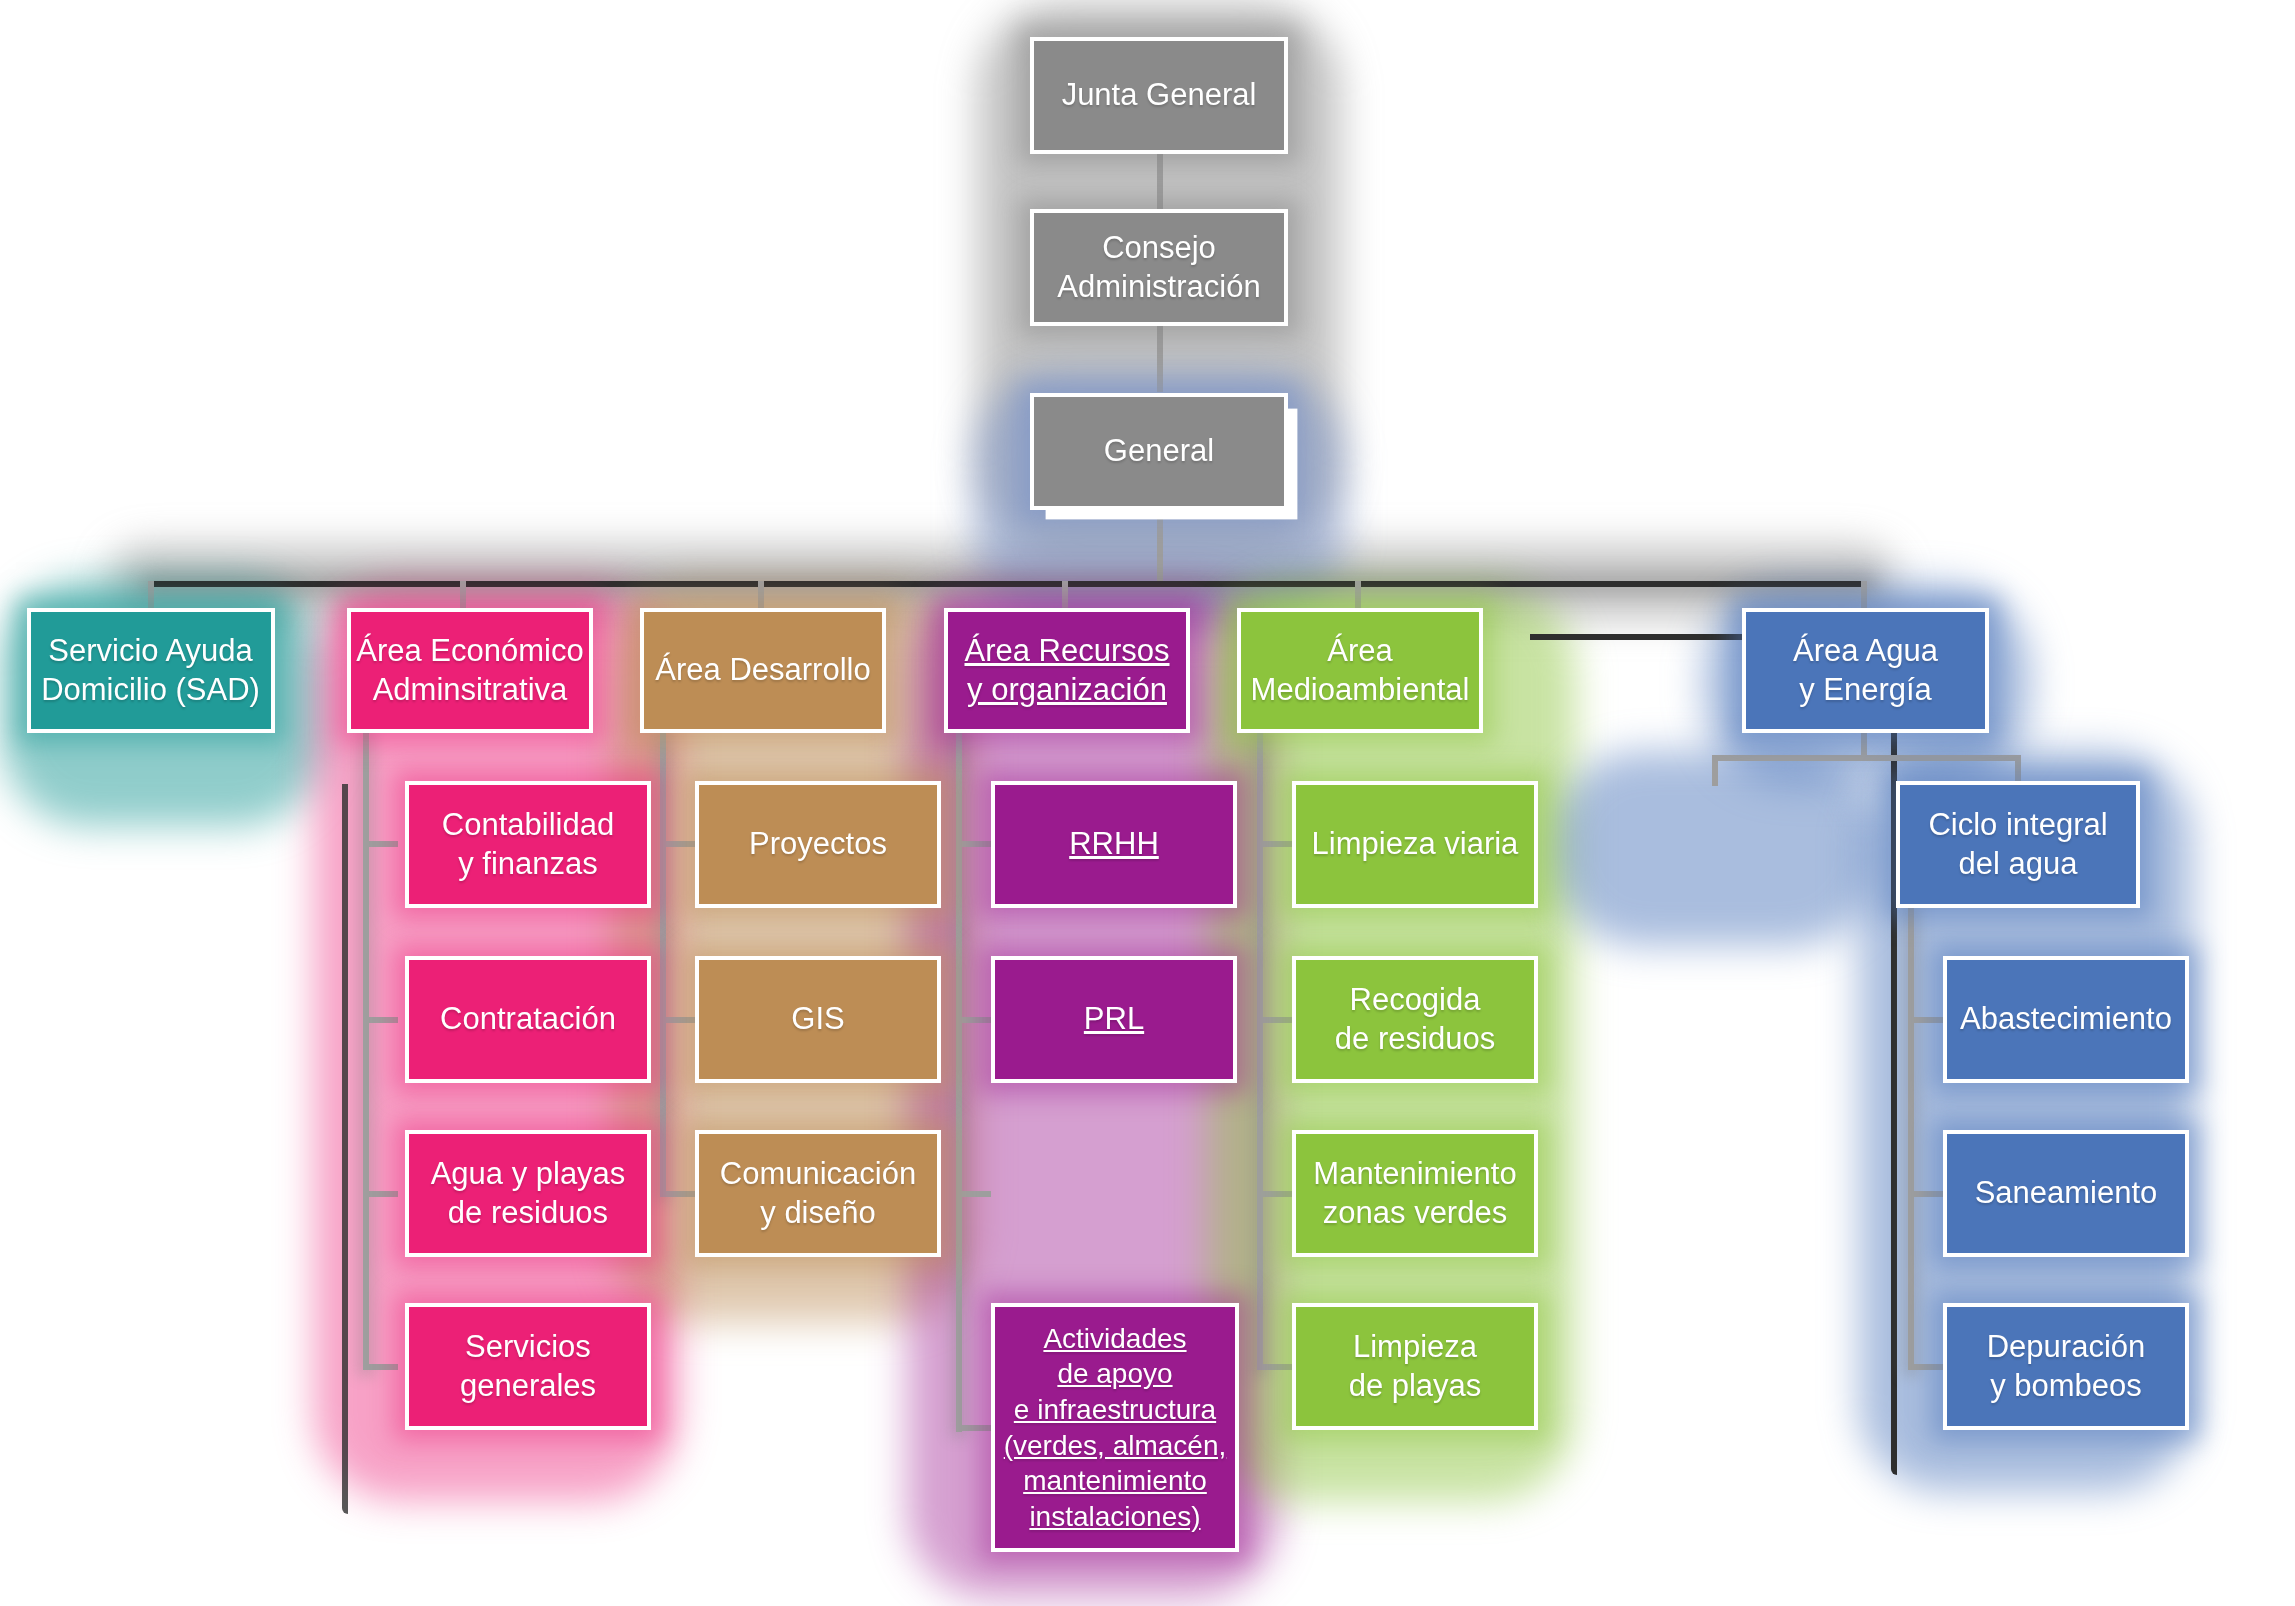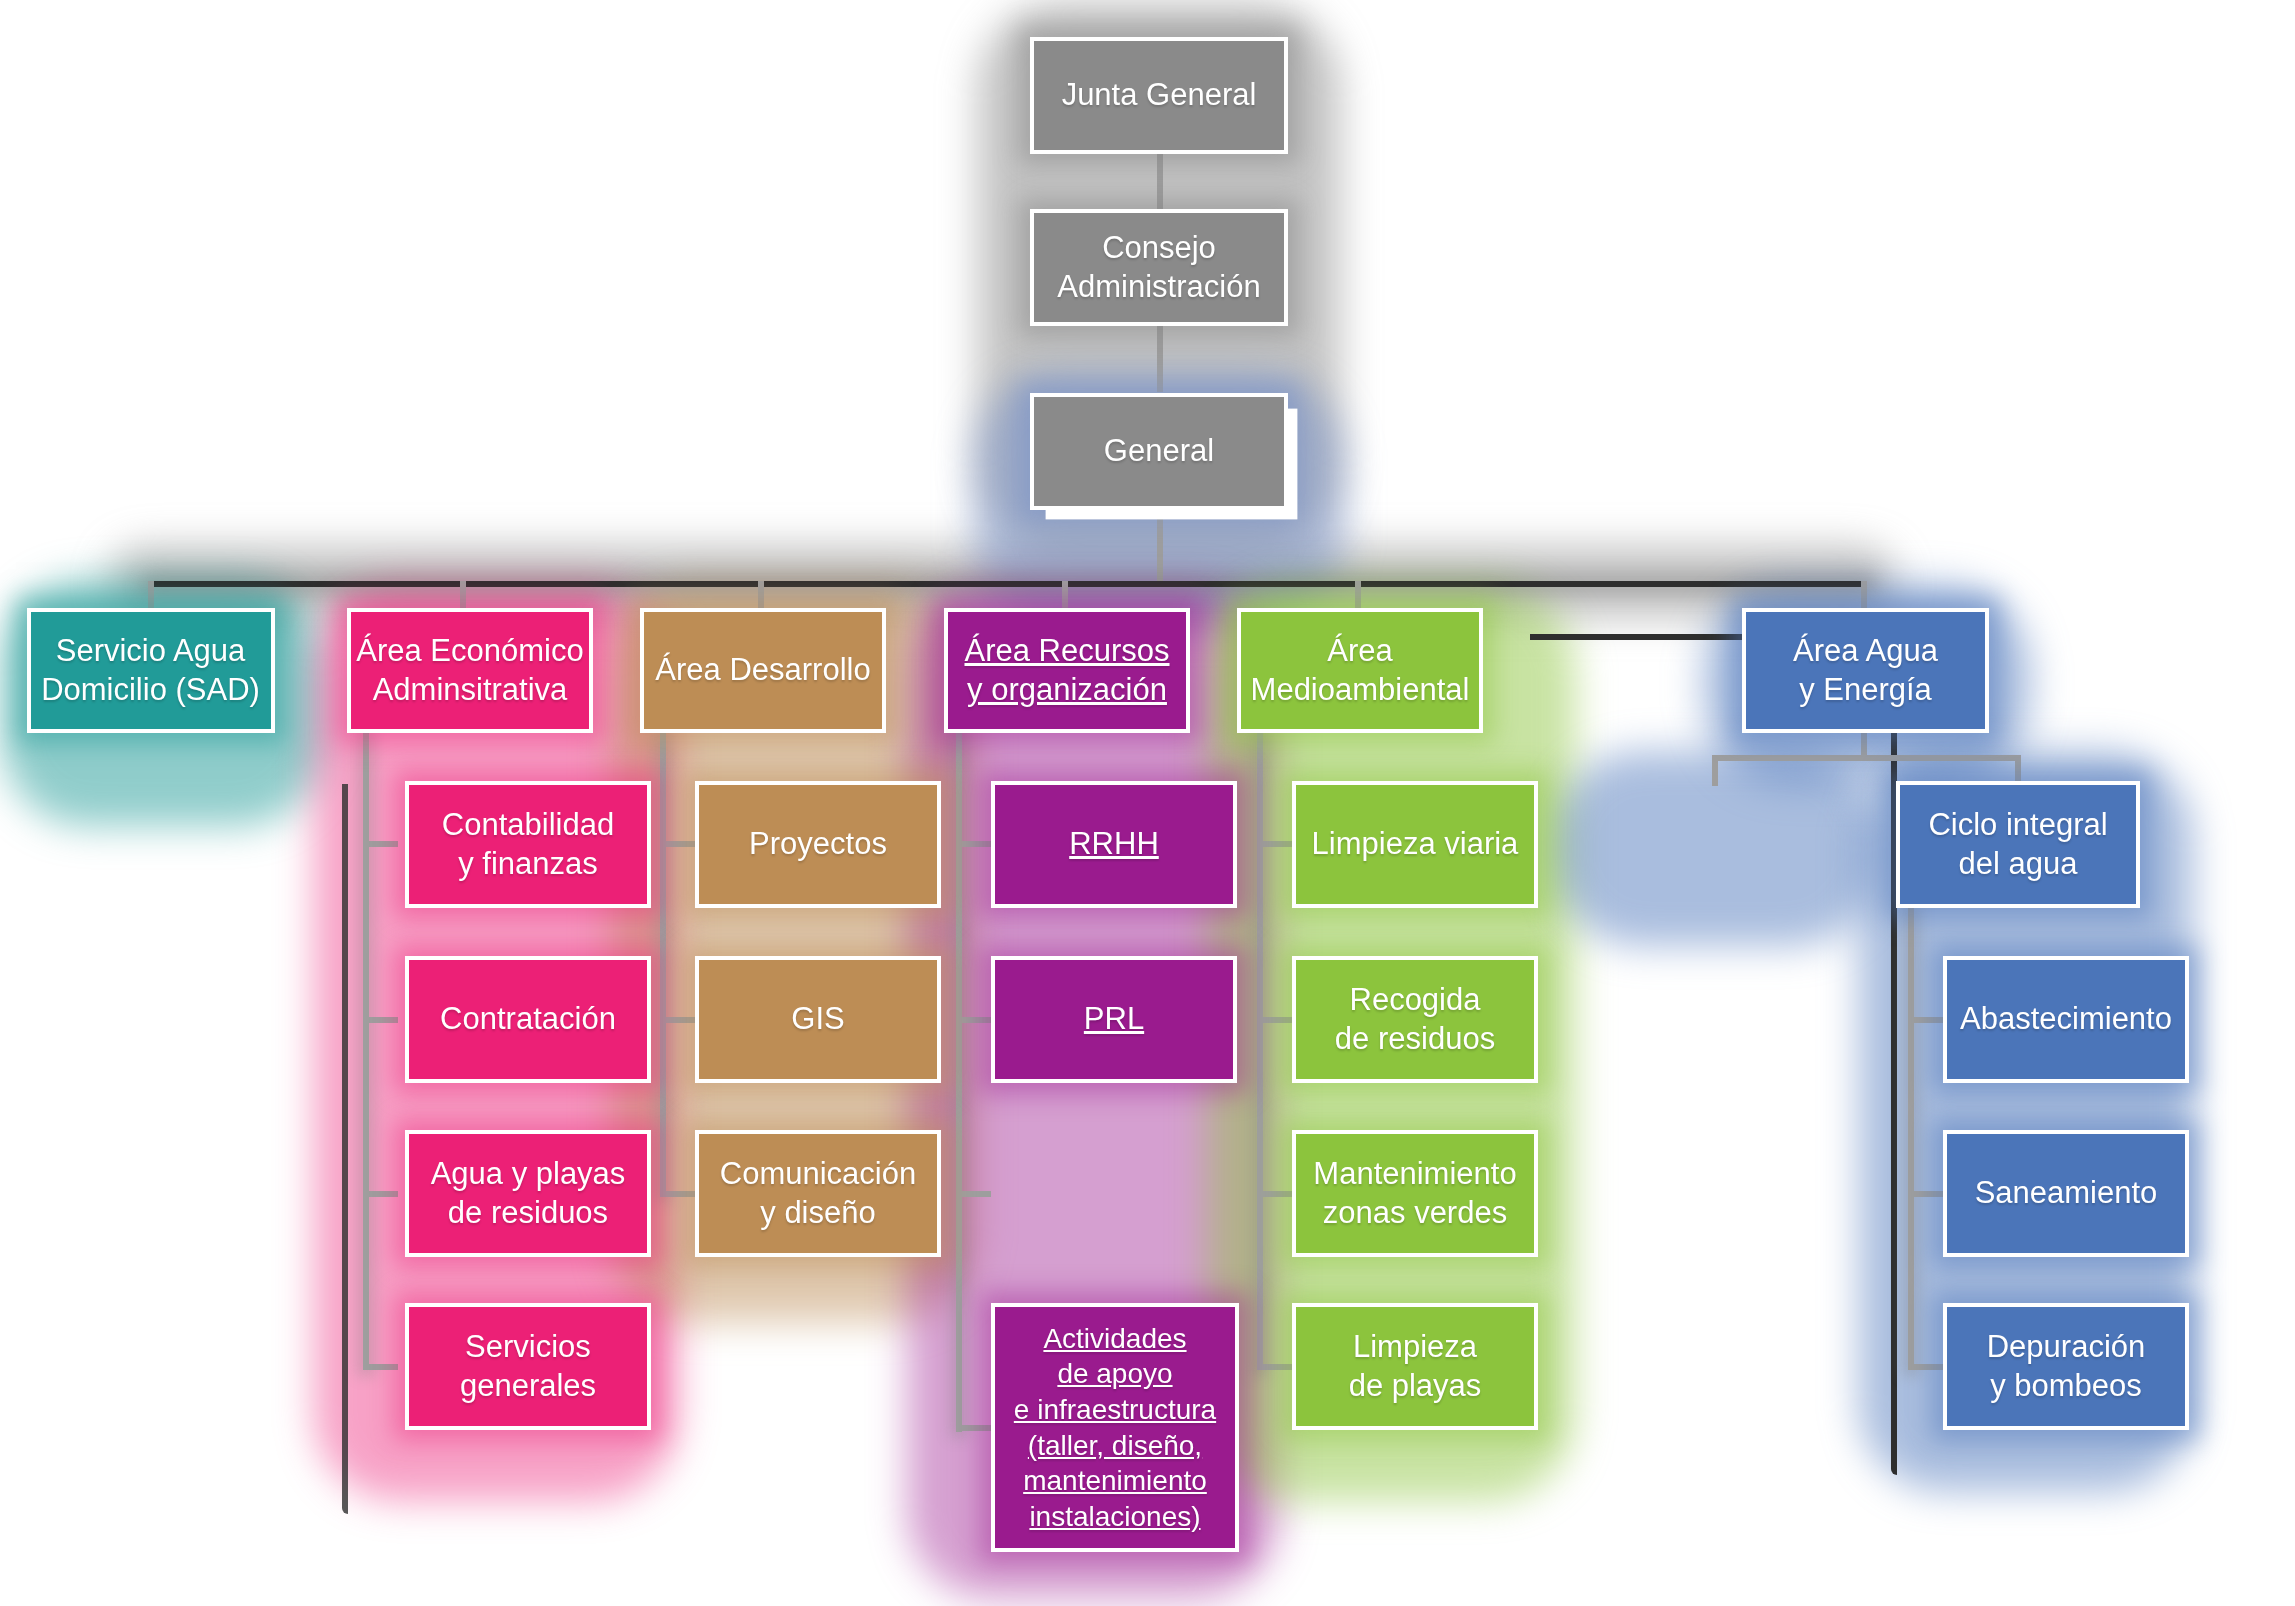--- a/index.html
+++ b/index.html
@@ -108,21 +108,21 @@
   <div class="line vline lgray" style="left:1861px;top:732px;height:28px"></div>
   <div class="line hline lgray" style="left:1712px;top:755px;width:308px"></div>
   <div class="line vline lgray" style="left:1712px;top:755px;height:31px"></div>
   <div class="line vline lgray" style="left:2015px;top:755px;height:31px"></div>
 
   <div class="node c-gray" style="left:1030px;top:37px;width:258px;height:117px">Junta General</div>
   <div class="node c-gray" style="left:1030px;top:209px;width:258px;height:117px">Consejo
 Administración</div>
   <div class="node c-gray sheet" style="left:1030px;top:393px;width:258px;height:117px">General</div>
 
-  <div class="node c-teal" style="left:26.5px;top:608px;width:248px;height:125px">Servicio Agua
+  <div class="node c-teal" style="left:26.5px;top:608px;width:248px;height:125px">Servicio Ayuda
 Domicilio (SAD)</div>
   <div class="node c-pink" style="left:340px;top:608px;width:246px;height:125px">Área Económico
 Adminsitrativa</div>
   <div class="node c-tan" style="left:640px;top:608px;width:246px;height:125px">Área Desarrollo</div>
   <div class="node c-purple" style="left:944px;top:608px;width:246px;height:125px">Área Recursos
 y organización</div>
   <div class="node c-green" style="left:1237px;top:608px;width:246px;height:125px">Área
 Medioambiental</div>
   <div class="node c-blue" style="left:1742px;top:608px;width:247px;height:125px">Área Agua
 y Energía</div>
@@ -138,21 +138,21 @@
   <div class="node c-tan" style="left:695px;top:781px;width:246px;height:127px">Proyectos</div>
   <div class="node c-tan" style="left:695px;top:956px;width:246px;height:127px">GIS</div>
   <div class="node c-tan" style="left:695px;top:1130px;width:246px;height:127px">Comunicación
 y diseño</div>
 
   <div class="node c-purple" style="left:991px;top:781px;width:246px;height:127px">RRHH</div>
   <div class="node c-purple" style="left:991px;top:956px;width:246px;height:127px">PRL</div>
   <div class="node c-purple small" style="left:991px;top:1303px;width:248px;height:249px">Actividades
 de apoyo
 e infraestructura
-(taller, diseño,
+(verdes, almacén,
 mantenimiento
 instalaciones)</div>
 
   <div class="node c-green" style="left:1292px;top:781px;width:246px;height:127px">Limpieza viaria</div>
   <div class="node c-green" style="left:1292px;top:956px;width:246px;height:127px">Recogida
 de residuos</div>
   <div class="node c-green" style="left:1292px;top:1130px;width:246px;height:127px">Mantenimiento
 zonas verdes</div>
   <div class="node c-green" style="left:1292px;top:1303px;width:246px;height:127px">Limpieza
 de playas</div>

